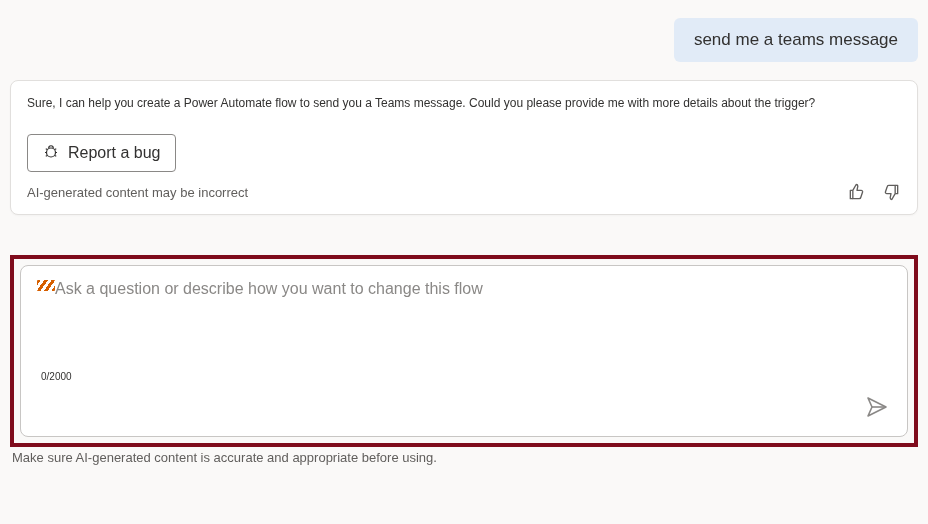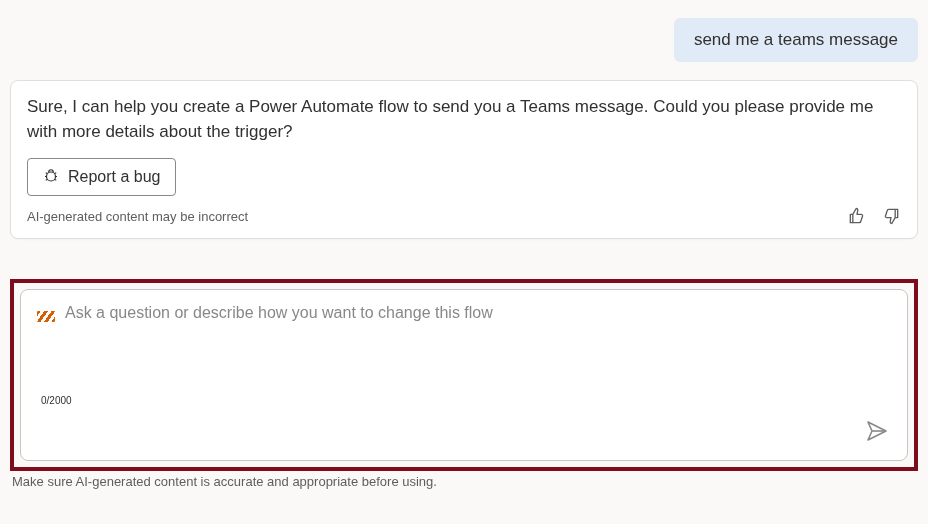--- a/index.html
+++ b/index.html
@@ -21,26 +21,26 @@
       border-radius: 6px;
       font-size: 17px;
     }
     .ai-card {
       background: #ffffff;
       border: 1px solid #e1dfdd;
       border-radius: 8px;
       padding: 14px 16px 12px;
       box-shadow: 0 1px 2px rgba(0,0,0,0.03);
     }
-    .ai-text { font-size: 17px; line-height: 1.45; color: #323130; }
+    .ai-text { font-size: 12px; line-height: 1.45; color: #323130; }
     .report-btn {
       display: inline-flex;
       align-items: center;
       gap: 8px;
-      margin-top: 14px;
+      margin-top: 22px;
       background: #ffffff;
       border: 1px solid #8a8886;
       border-radius: 4px;
       padding: 7px 14px;
       font-size: 16px;
       color: #323130;
       cursor: pointer;
       font-family: inherit;
     }
     .disclaimer-row {
@@ -59,21 +59,21 @@
       background: #faf9f8;
     }
     .input-card {
       background: #ffffff;
       border: 1px solid #c8c6c4;
       border-radius: 8px;
       padding: 14px 16px 10px;
       position: relative;
       min-height: 172px;
     }
-    .input-row { display: flex; align-items: flex-end; gap: 10px; }
+    .input-row { display: flex; align-items: flex-start; }
     .stripes {
       width: 18px; height: 11px;
       background: repeating-linear-gradient(125deg,#d65f00 0 3px,#ffffff 3px 6px);
       border-radius: 1px;
       flex-shrink: 0;
     }
     .prompt-input {
       border: none; outline: none;
       font-size: 16px; color: #605e5c;
       width: 100%;

